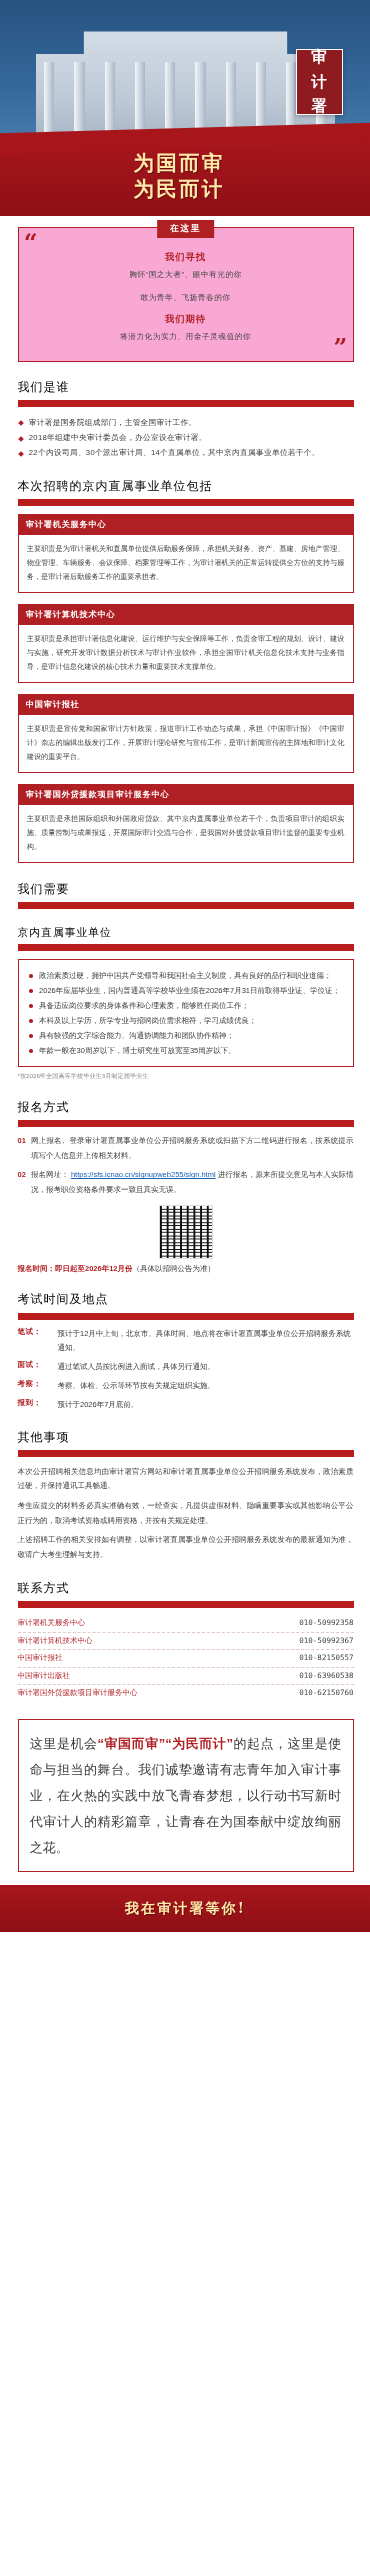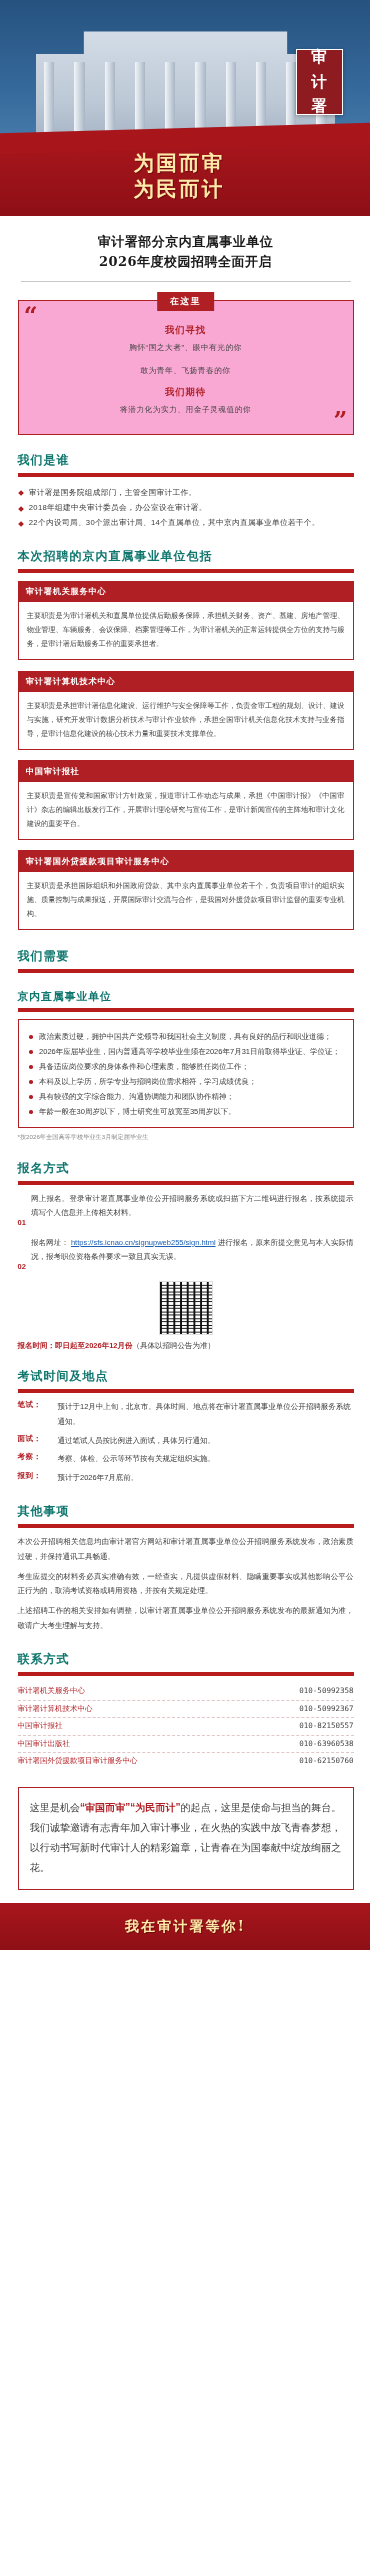--- a/index.html
+++ b/index.html
@@ -96,23 +96,23 @@
   .quote-mark.tl { left:5.2px; top:3.1px; }
   .quote-mark.br { right:5.2px; bottom:1px; }
   .q-row { margin-bottom:9.3px; }
   .q-row:last-child { margin-bottom:0; }
   .q-head { color:#b01f24; font-size:9.3px; font-weight:700; letter-spacing:1px; margin-bottom:4.1px; }
   .q-text { color:#444; font-size:7.7px; letter-spacing:0.5px; line-height:1.7; }
 
   
   .sec-h {
     margin:17.5px 17.5px 7.2px;
-    font-size:12px; font-weight:700; color:#0f766e; letter-spacing:1px;
+    font-size:12px; font-weight:400; color:#000000; letter-spacing:1px;
     font-family:"DejaVu Serif","Liberation Serif",serif;
-    border-bottom:4px solid #b91c1c; padding-bottom:4.1px;
+    border-bottom:7px solid #b91c1c; padding-bottom:4.1px;
   }
   .sec-h.sub { font-size:10.8px; }
 
   
   .bullets { margin:0 17.5px; }
   .bullets li {
     list-style:none; position:relative; padding-left:11.3px;
     font-size:7.7px; line-height:2.0; color:#3a3a3a; letter-spacing:0.3px;
   }
   .bullets li:before {
@@ -140,21 +140,21 @@
   }
   .note { margin:5.2px 17.5px 0; font-size:6.2px; color:#8a8a8a; }
 
   
   .apply-body { margin:0 17.5px; }
   .apply-line {
     display:flex; gap:5.2px; font-size:7.5px; line-height:1.95; color:#3a3a3a;
     margin-bottom:5.2px; text-align:justify;
   }
   .apply-num {
-    flex:0 0 auto; color:#b01f24; font-weight:700;margin-top:24px;
+    flex:0 0 auto; color:#b01f24; font-weight:700;
   }
   .apply-url { color:#1a5fb4; word-break:break-all; }
   .qr-wrap { display:flex; justify-content:center; margin:7.2px 0 5.2px; }
   .qr {
     width:54px; height:54px; padding:2.6px; background:#fff; border:0.5px solid #ddd;
     background-image:
       linear-gradient(90deg, #111 25%, transparent 25%, transparent 50%, #111 50%, #111 62%, transparent 62%),
       linear-gradient(0deg, #111 18%, transparent 18%, transparent 46%, #111 46%, #111 58%, transparent 58%);
     background-size:6.7px 6.7px, 6.7px 6.7px;
   }
@@ -181,21 +181,21 @@
     font-size:7.5px; line-height:2.2; color:#3a3a3a;
     border-bottom:0.5px dashed #e0c7c8;
   }
   .c-row:last-child { border-bottom:none; }
   .c-name { color:#b01f24; }
   .c-tel { color:#444; font-family:"DejaVu Sans Mono","Liberation Mono",monospace; }
 
   
   .foot-box {
     margin:17.5px 17.5px 0; border:1px solid #b01f24; padding:10.3px 11.3px;
-    font-size:10px; line-height:2.0; color:#3a3a3a; text-align:justify;
+    font-size:13px; line-height:2.0; color:#3a3a3a; text-align:justify;
   }
   .foot-box .hl { color:#b01f24; font-weight:700; }
   .foot-red {
     margin-top:13.4px; width:371px; height:47px;
     background: linear-gradient(180deg,#a8161c 0%,#8e0f16 100%);
     display:flex; align-items:center; justify-content:center;
   }
   .foot-red span {
     color:#ffe9a8; font-size:14px; font-weight:700; letter-spacing:2.1px;
     font-family:"DejaVu Serif","Liberation Serif",serif;
@@ -228,27 +228,20 @@
       <span>计</span>
       <span>署</span>
     </div>
     <div class="hero-red"></div>
     <div class="hero-slogan">
       <span>为国而审</span>
       <span>为民而计</span>
     </div>
   </div>
 
-  <div class="title-block">
-    <h1>
-      <span>审计署部分京内直属事业单位</span><br>
-      <span>2026年度校园招聘全面开启</span>
-    </h1>
-    <div class="title-rule"></div>
-  </div>
 
   <div class="quote-wrap">
     <div class="quote-box">
       <div class="quote-tab">在这里</div>
       <div class="quote-mark tl">“</div>
       <div class="quote-mark br">”</div>
 
       <div class="q-row">
         <div class="q-head">我们寻找</div>
         <div class="q-text">胸怀“国之大者”、眼中有光的你</div>

